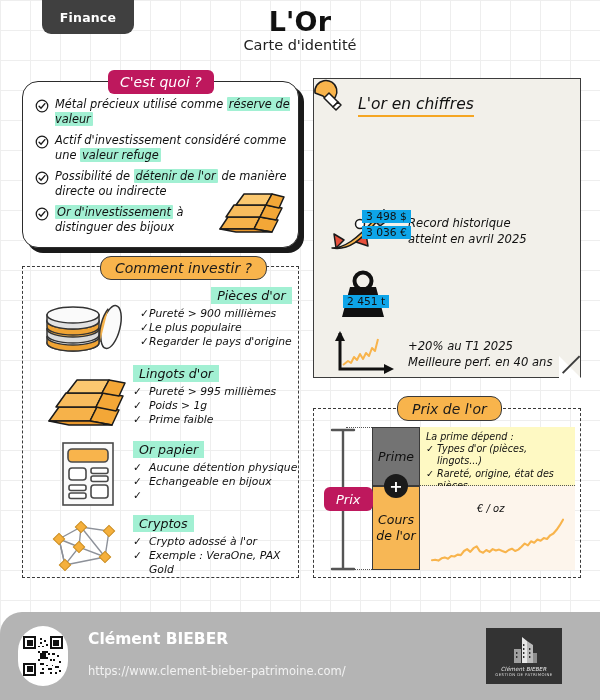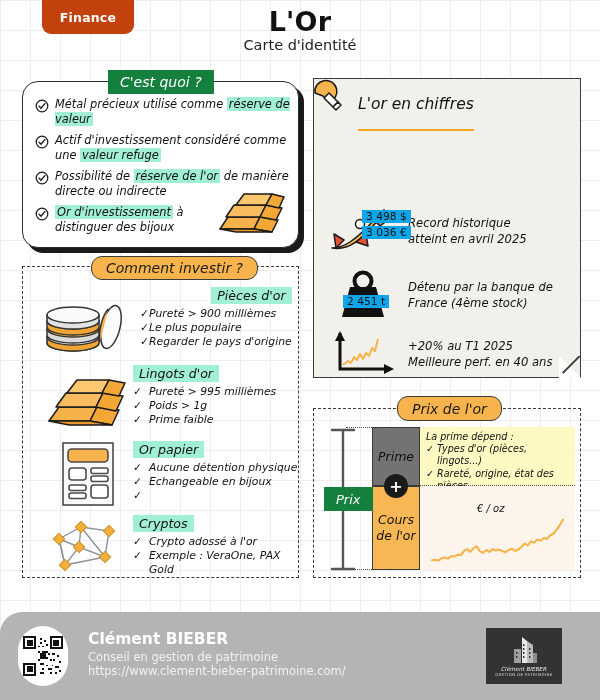--- a/index.html
+++ b/index.html
@@ -18,41 +18,41 @@
       linear-gradient(to bottom, #eeeeee 1px, transparent 1px);
     background-size: 30px 30px;
   }
 
   .hand { font-family: "DejaVu Sans", sans-serif; font-style: italic; }
 
   
   #finance-tag {
     position: absolute; left: 42px; top: 0;
     width: 92px; height: 34px;
-    background: #c2410c;
+    background: #404040;
     border-radius: 0 0 9px 9px;
     color: #ffffff;
     font-size: 12.5px; font-weight: bold;
     display: flex; align-items: center; justify-content: center;
     letter-spacing: .2px;
   }
   #page-title {
     position: absolute; left: 0; top: 6px; width: 600px;
     text-align: center; font-size: 27px; font-weight: bold;
     color: #111; letter-spacing: .2px;
   }
   #page-subtitle {
     position: absolute; left: 0; top: 37px; width: 600px;
     text-align: center; font-size: 14.5px; color: #222;
   }
 
   
   .black-badge {
-    position: absolute; background: #15803d; color: #fff;
-    border-radius: 0; font-size: 14px;
+    position: absolute; background: #be185d; color: #fff;
+    border-radius: 6px; font-size: 14px;
     display: flex; align-items: center; justify-content: center;
     z-index: 6; padding: 0 12px; white-space: nowrap;
   }
   .orange-badge {
     position: absolute; background: #f8b44c; color: #1a1a1a;
     border: 1.6px solid #3a3a3a; border-radius: 11px; font-size: 14px;
     display: flex; align-items: center; justify-content: center;
     z-index: 6; padding: 0 14px; white-space: nowrap;
   }
 
@@ -81,39 +81,39 @@
     border-left: 22px solid #ffffff;
     border-top: 22px solid transparent;
   }
   #sheet-fold-line {
     position: absolute; right: 0px; bottom: 21px; width: 24px; height: 1.5px;
     background: #3c3c3c; transform: rotate(-45deg); transform-origin: right bottom;
   }
   #chiffres-title {
     position: absolute; left: 44px; top: 16px;
     font-size: 15.5px; color: #111;
-    border-bottom: 2.4px solid #f5a623; padding-bottom: 16px;
+    border-bottom: 2.4px solid #f5a623; padding-bottom: 2px;
   }
   #bulb-icon { position: absolute; left: -6px; top: -6px; }
 
   .stat-row { position: absolute; display: flex; align-items: center; }
   .stat-txt { font-size: 11.6px; line-height: 16px; color: #111; }
   .stat-ico { position: relative; flex: 0 0 auto; }
 
   .chip {
     position: absolute; background: #0ea5e9; color: #111;
     font-size: 10.7px; padding: 0 4px; white-space: nowrap;
   }
 
   
   #box-investir {
     position: absolute; left: 22px; top: 266px; width: 277px; height: 312px;
     border: 1.8px dashed #3a3a3a;
   }
-  #badge-investir { left: 91px; top: 256px; height: 24px; }
+  #badge-investir { left: 100px; top: 256px; height: 24px; }
 
   .inv-block { position: absolute; }
   .inv-head {
     display: inline-block; background: #a2f0d3;
     font-size: 12.6px; color: #111; padding: 1px 6px; margin-bottom: 3px;
   }
   .inv-li { display: flex; font-size: 10.8px; line-height: 14.2px; color: #111; }
   .inv-li .tick { flex: 0 0 16px; color: #111; }
   .inv-ico { position: absolute; }
 
@@ -216,21 +216,21 @@
       <span class="qtext hand"><span>Actif d'investissement considéré comme une </span><span class="hl">valeur refuge</span><span></span></span>
     </div>
 
     <div class="qrow">
       <span class="qcheck">
         <svg width="14" height="14" viewBox="0 0 16 16">
             <circle cx="8" cy="8" r="6.6" fill="none" stroke="#1a1a1a" stroke-width="1.4"></circle>
             <path d="M4.7 8.2 L6.9 10.6 L11.3 5.3" fill="none" stroke="#1a1a1a" stroke-width="1.6" stroke-linecap="round"></path>
           </svg>
       </span>
-      <span class="qtext hand"><span>Possibilité de </span><span class="hl">réserve de l'or</span><span> de manière directe ou indirecte</span></span>
+      <span class="qtext hand"><span>Possibilité de </span><span class="hl">détenir de l'or</span><span> de manière directe ou indirecte</span></span>
     </div>
 
     <div class="qrow">
       <span class="qcheck">
         <svg width="14" height="14" viewBox="0 0 16 16">
             <circle cx="8" cy="8" r="6.6" fill="none" stroke="#1a1a1a" stroke-width="1.4"></circle>
             <path d="M4.7 8.2 L6.9 10.6 L11.3 5.3" fill="none" stroke="#1a1a1a" stroke-width="1.6" stroke-linecap="round"></path>
           </svg>
       </span>
       <span class="qtext hand" style="width:160px"><span class="hl">Or d'investissement</span><span> à distinguer des bijoux</span></span>
@@ -286,24 +286,20 @@
     <span class="chip" style="left:40px; top:6px;">3 498 $</span>
     <span class="chip" style="left:40px; top:22px;">3 036 €</span>
   </div>
 
   <div class="stat-row" style="left:18px; top:190px; width:242px;">
     <span class="stat-ico" style="width:76px; height:52px;">
       <svg width="62" height="52" viewBox="0 0 62 52">
         <circle cx="31" cy="12" r="8.5" fill="none" stroke="#111" stroke-width="4"></circle>
         <polygon points="18,18 44,18 52,48 10,48" fill="#111"></polygon>
       </svg>
-    </span>
-    <span class="stat-txt hand">
-      <span>Détenu par la banque de</span><br>
-      <span>France (4ème stock)</span>
     </span>
     <span class="chip" style="left:11px; top:26px;">2 451 t</span>
   </div>
 
   <div class="stat-row" style="left:18px; top:252px; width:242px;">
     <span class="stat-ico" style="width:76px; height:46px;">
       <svg width="64" height="46" viewBox="0 0 64 46">
         <path d="M8 2 L8 38 L56 38" fill="none" stroke="#111" stroke-width="3"></path>
         <polygon points="8,0 3,10 13,10" fill="#111"></polygon>
         <polygon points="62,38 52,33 52,43" fill="#111"></polygon>
@@ -531,21 +527,20 @@
           <rect x="14" y="19" width="1" height="1"></rect>
         <rect x="17" y="19" width="1" height="1"></rect>
           <rect x="19" y="18" width="1" height="1"></rect>
         <rect x="8" y="5" width="1" height="1"></rect>
           <rect x="12" y="8" width="1" height="1"></rect>
       </g>
       <rect x="9" y="9" width="3" height="3" fill="#111"></rect>
     </svg>
   </div>
   <div id="footer-name">Clément BIEBER</div>
-  <div id="footer-role">Conseil en gestion de patrimoine</div>
   <div id="footer-url">https://www.clement-bieber-patrimoine.com/</div>
   <div id="logo-box">
     <svg width="34" height="28" viewBox="0 0 34 28">
       <g fill="#e8e8e8">
         <polygon points="15,1 20,5 20,27 15,27"></polygon>
         <polygon points="20,5 26,9 26,27 20,27" opacity=".75"></polygon>
         <rect x="7" y="13" width="7" height="14" opacity=".6"></rect>
         <rect x="26" y="17" width="4" height="10" opacity=".5"></rect>
       </g>
       <g fill="#333">

